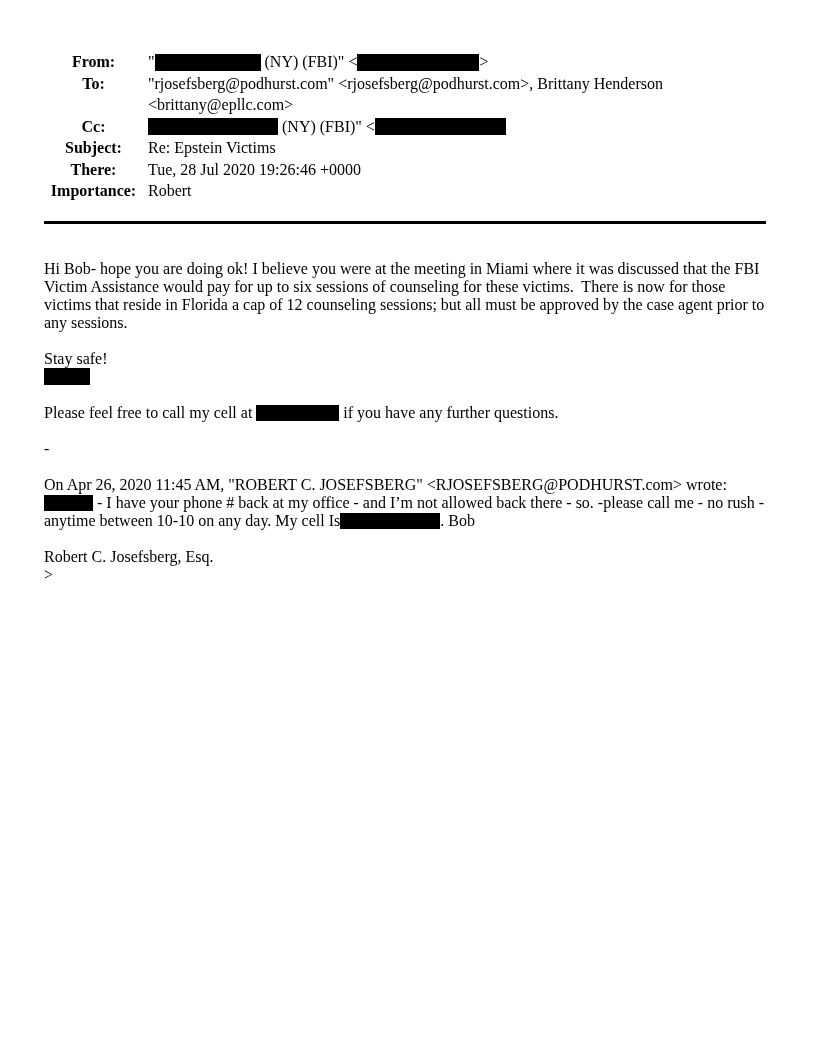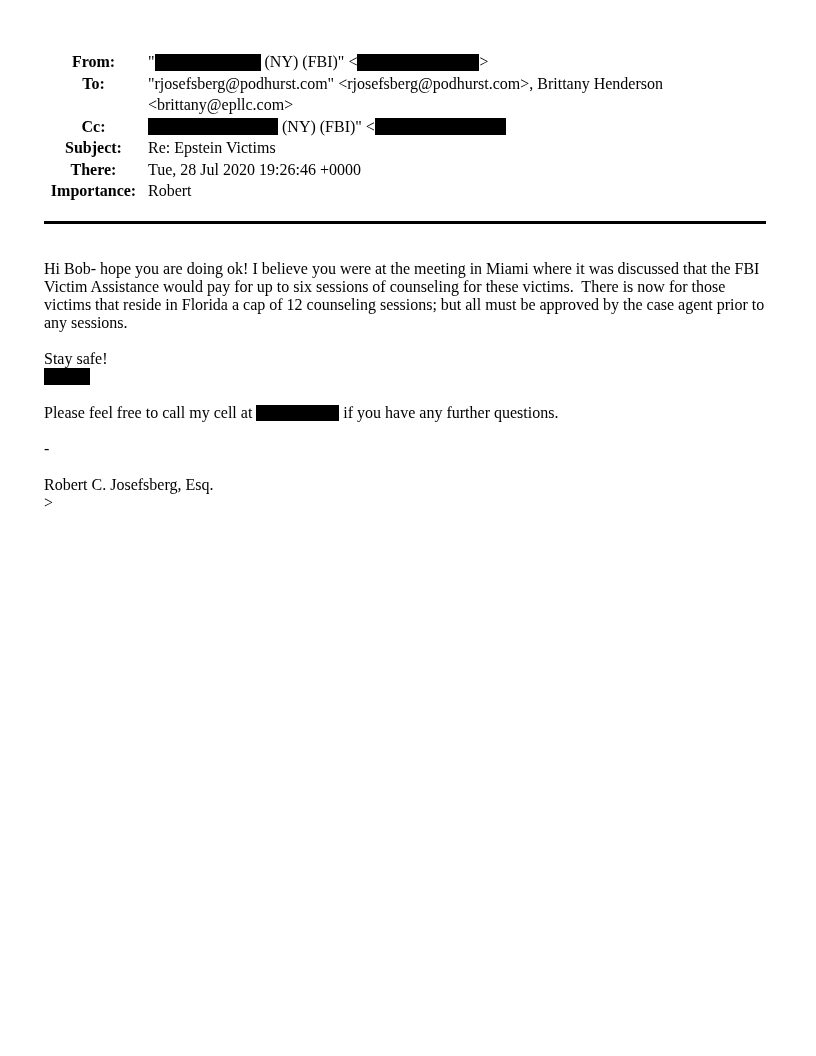--- a/index.html
+++ b/index.html
@@ -92,20 +92,22 @@
 
     <div class="body">
       <p>Hi Bob- hope you are doing ok! I believe you were at the meeting in Miami where it was discussed that the FBI Victim Assistance would pay for up to six sessions of counseling for these victims.  There is now for those victims that reside in Florida a cap of 12 counseling sessions; but all must be approved by the case agent prior to any sessions.</p>
 
       <p class="gap"><span>Stay safe!</span><br><span class="redact sigblock"></span></p>
 
       <p class="gap"><span>Please feel free to call my cell at </span><span class="redact rb w83"></span><span> if you have any further questions.</span></p>
 
       <p class="gap">-</p>
 
+      <p class="gap">On Apr 26, 2020 11:45 AM, "ROBERT C. JOSEFSBERG" &lt;RJOSEFSBERG@PODHURST.com&gt; wrote:</p>
+      <p><span class="redact rb w49"></span><span> - I have your phone # back at my office - and I’m not allowed back there - so. -please call me - no rush - anytime between 10-10 on any day. My cell Is</span><span class="redact rb w100"></span><span>. Bob</span></p>
 
       <p class="gap">Robert C. Josefsberg, Esq.</p>
 
       <p>&gt;</p>
     </div>
 
   </div>
 </div>
 
 </body></html>

